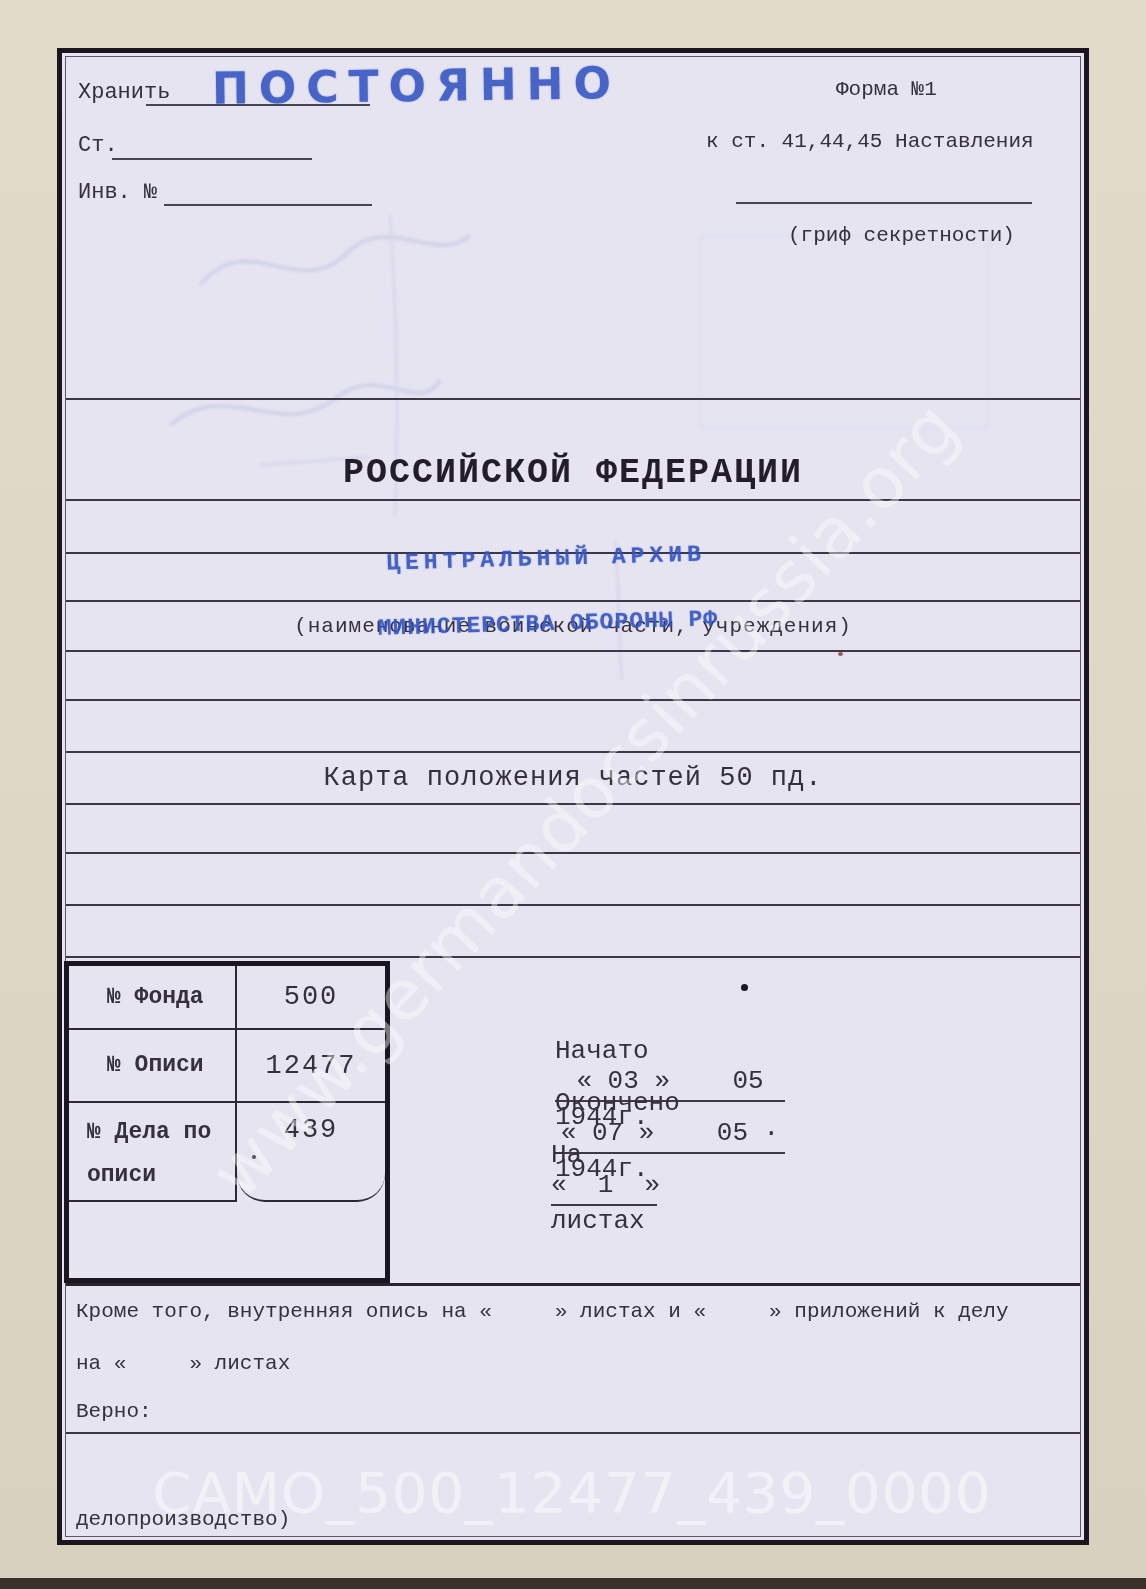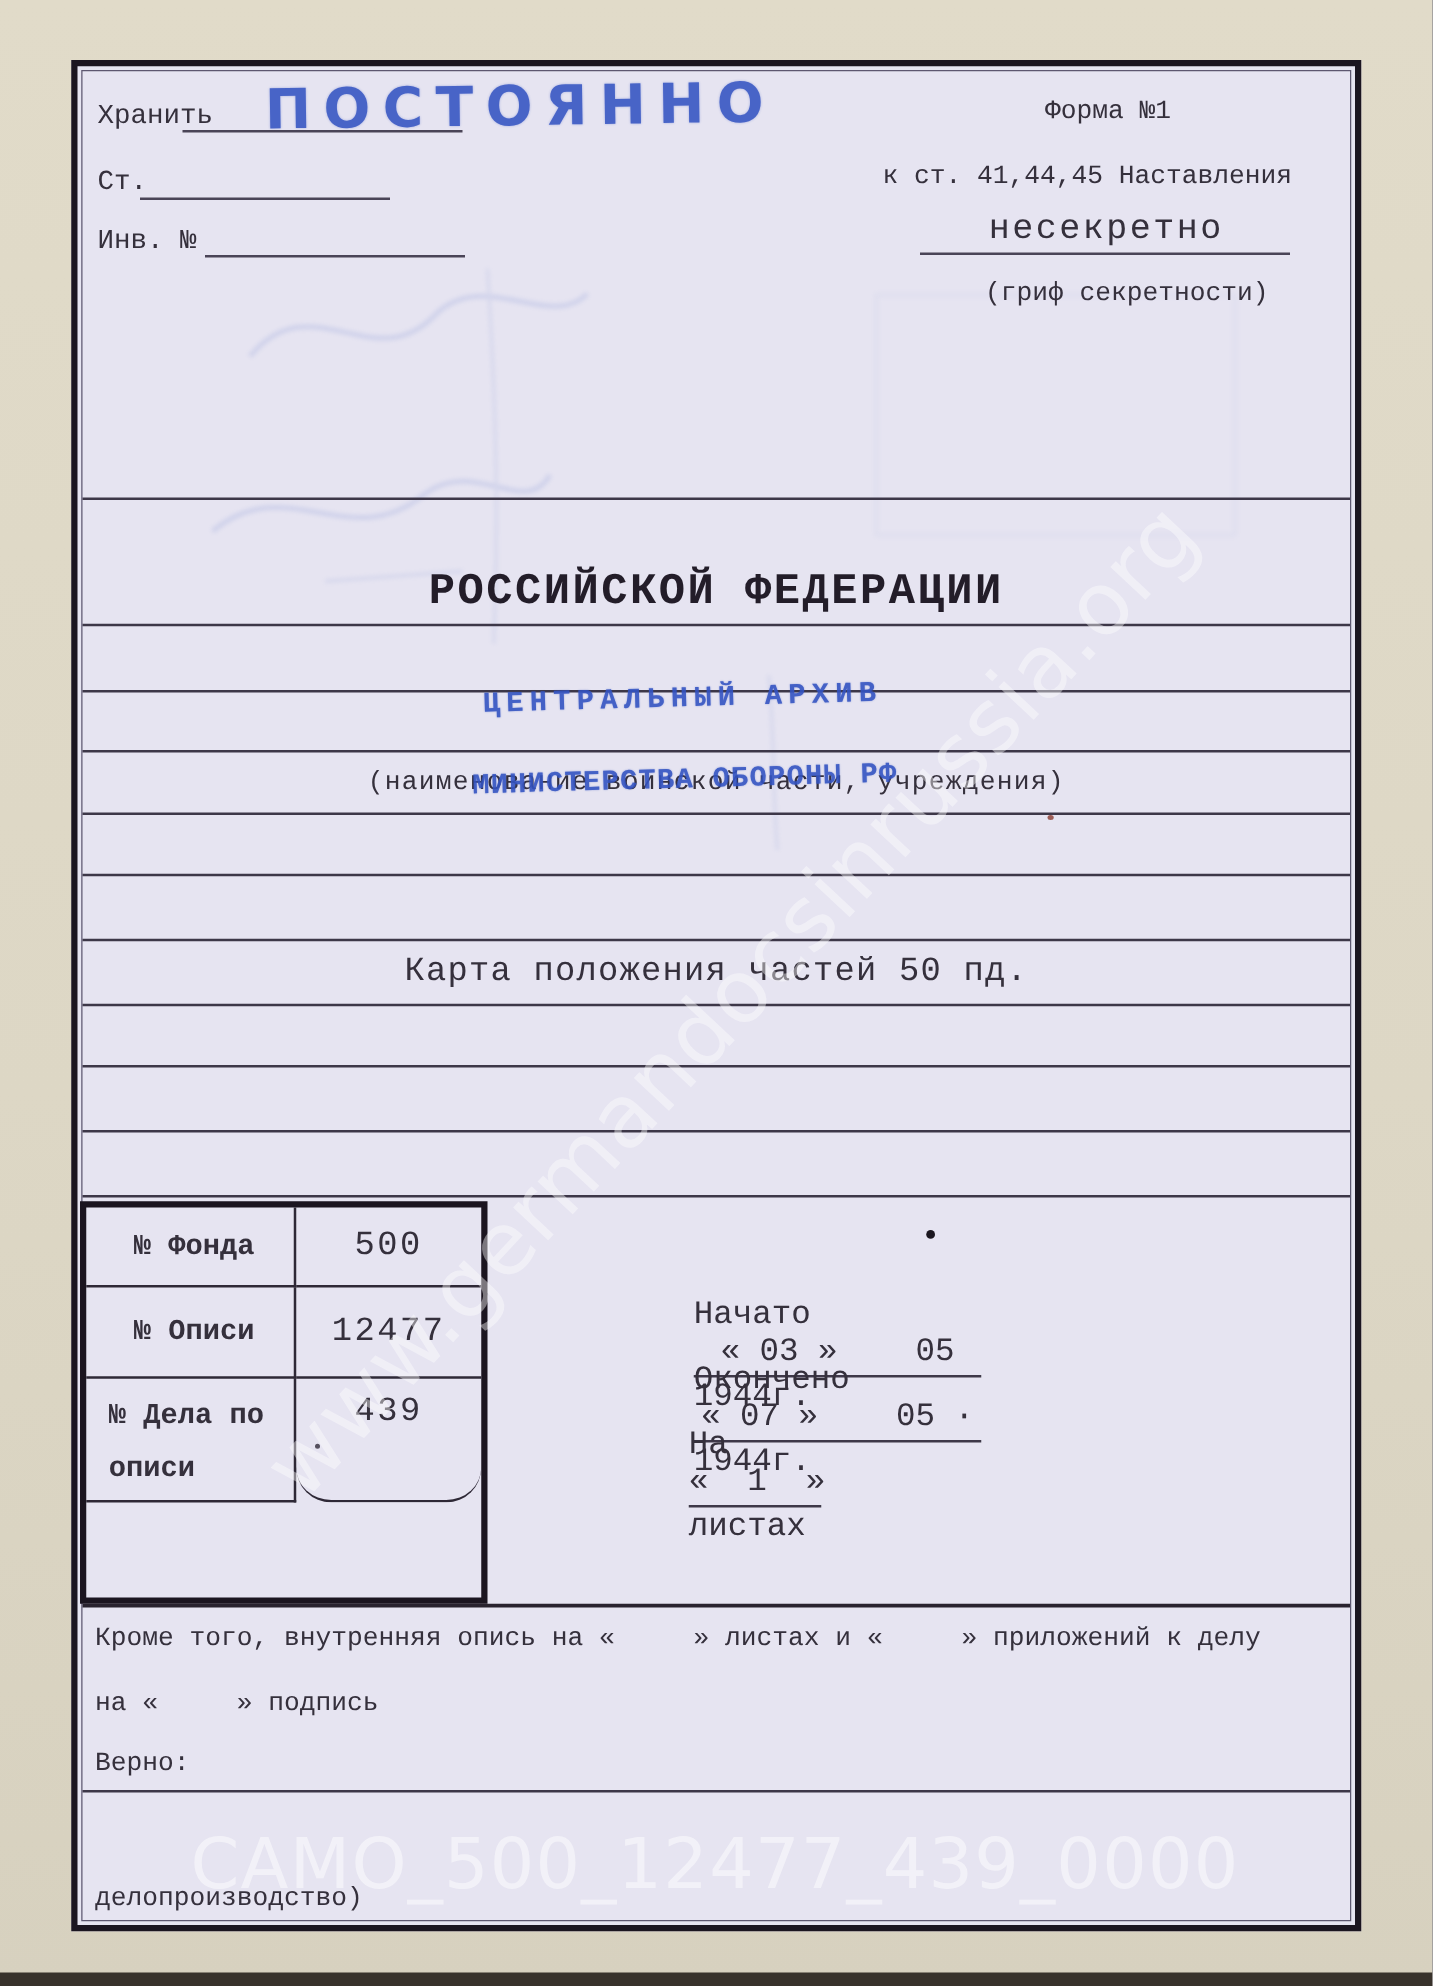--- a/index.html
+++ b/index.html
@@ -86,21 +86,20 @@
   <div class="t stamp-permanent">ПОСТОЯННО</div>
 
   <div class="t fs22" style="left:78px;top:133px;">Ст.</div>
   <div class="uline" style="left:112px;top:158px;width:200px;"></div>
 
   <div class="t fs22" style="left:78px;top:180px;">Инв. №</div>
   <div class="uline" style="left:164px;top:204px;width:208px;"></div>
 
   <div class="t fs21" style="left:836px;top:78px;">Форма №1</div>
   <div class="t fs21" style="left:706px;top:130px;">к ст. 41,44,45 Наставления</div>
-  <div class="t secrecy" style="left:740px;top:168px;width:290px;text-align:center;">несекретно</div>
   <div class="uline" style="left:736px;top:202px;width:296px;border-top-width:2.5px;"></div>
   <div class="t fs21" style="left:788px;top:224px;">(гриф секретности)</div>
 
   <div class="hline" style="top:398px;"></div>
   <div class="hline" style="top:499px;"></div>
   <div class="hline" style="top:552px;"></div>
   <div class="hline" style="top:600px;"></div>
   <div class="hline" style="top:650px;"></div>
   <div class="hline" style="top:699px;"></div>
   <div class="hline" style="top:751px;"></div>
@@ -145,21 +144,21 @@
     <span class="dval w">« 07 »    05 ·</span>
     <span class="dyear">1944г.</span>
   </div>
   <div class="drow" style="top:1140px;">
     <span class="dlabel">На</span>
     <span class="dval n">«  1  »</span>
     <span class="dsuffix">листах</span>
   </div>
 
   <div class="t fs21" style="left:76px;top:1300px;">Кроме того, внутренняя опись на «     » листах и «     » приложений к делу</div>
-  <div class="t fs21" style="left:76px;top:1352px;">на «     » подпись</div>
+  <div class="t fs21" style="left:76px;top:1352px;">на «     » листах</div>
   <div class="t fs21" style="left:76px;top:1400px;">Верно:</div>
   <div class="t fs21" style="left:76px;top:1508px;">делопроизводство)</div>
 
   <div class="wm wm-diag">www.germandocsinrussia.org</div>
   <div class="wm wm-id">САМО_500_12477_439_0000</div>
 
   <div class="bottom-edge"></div>
 </div>
 
 </body></html>

